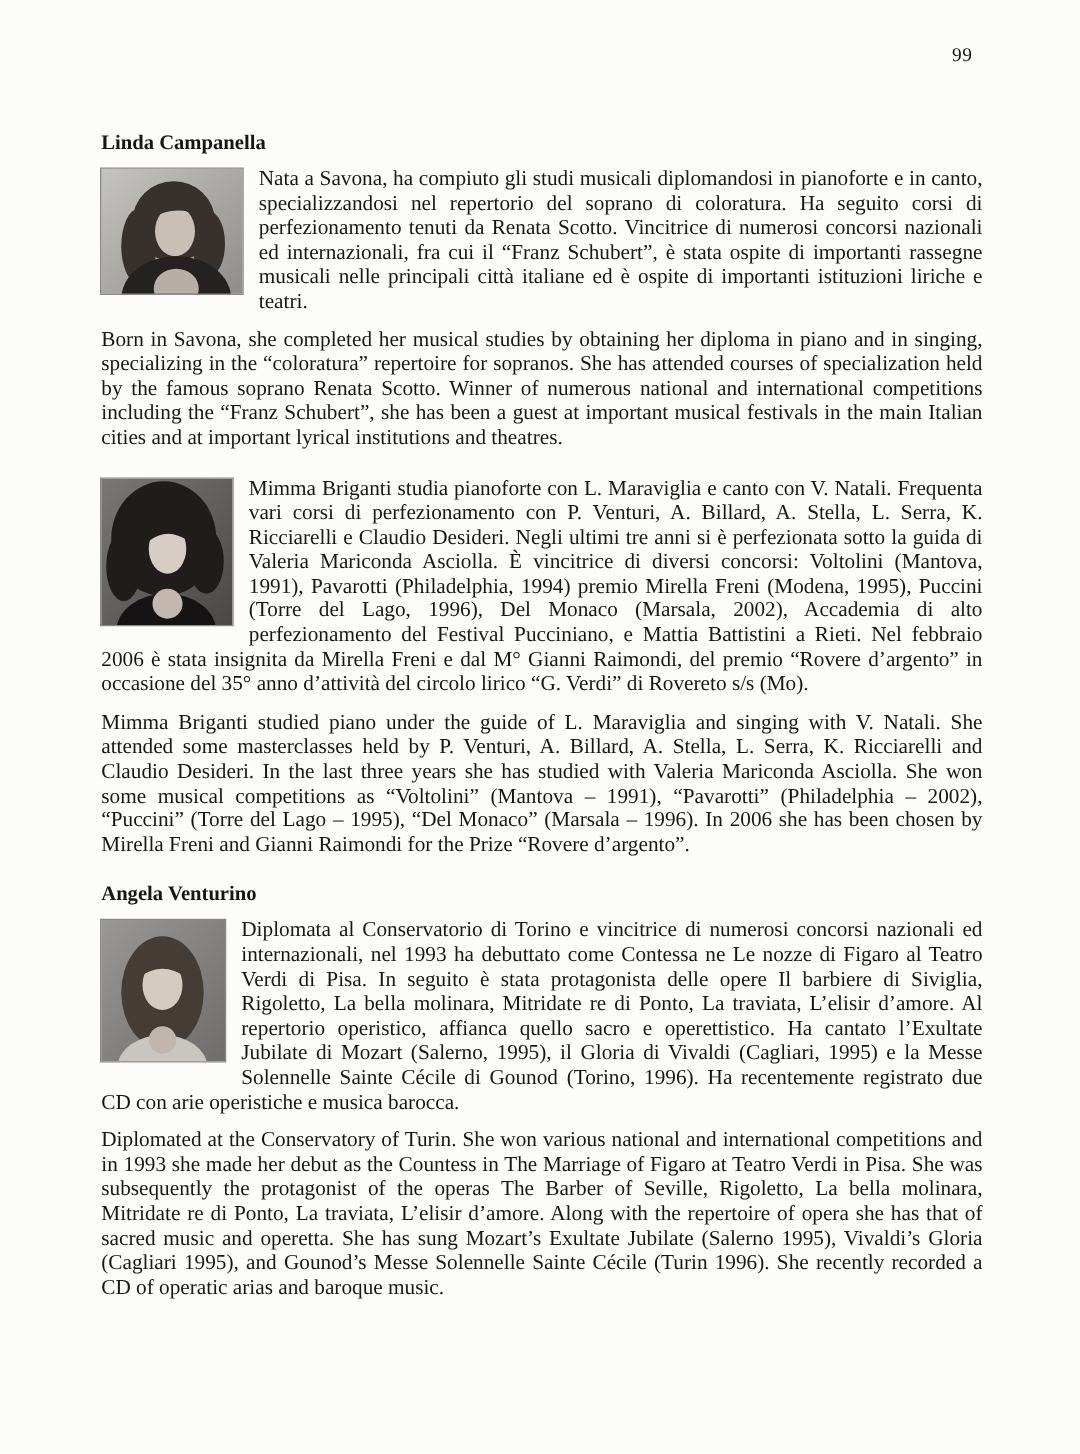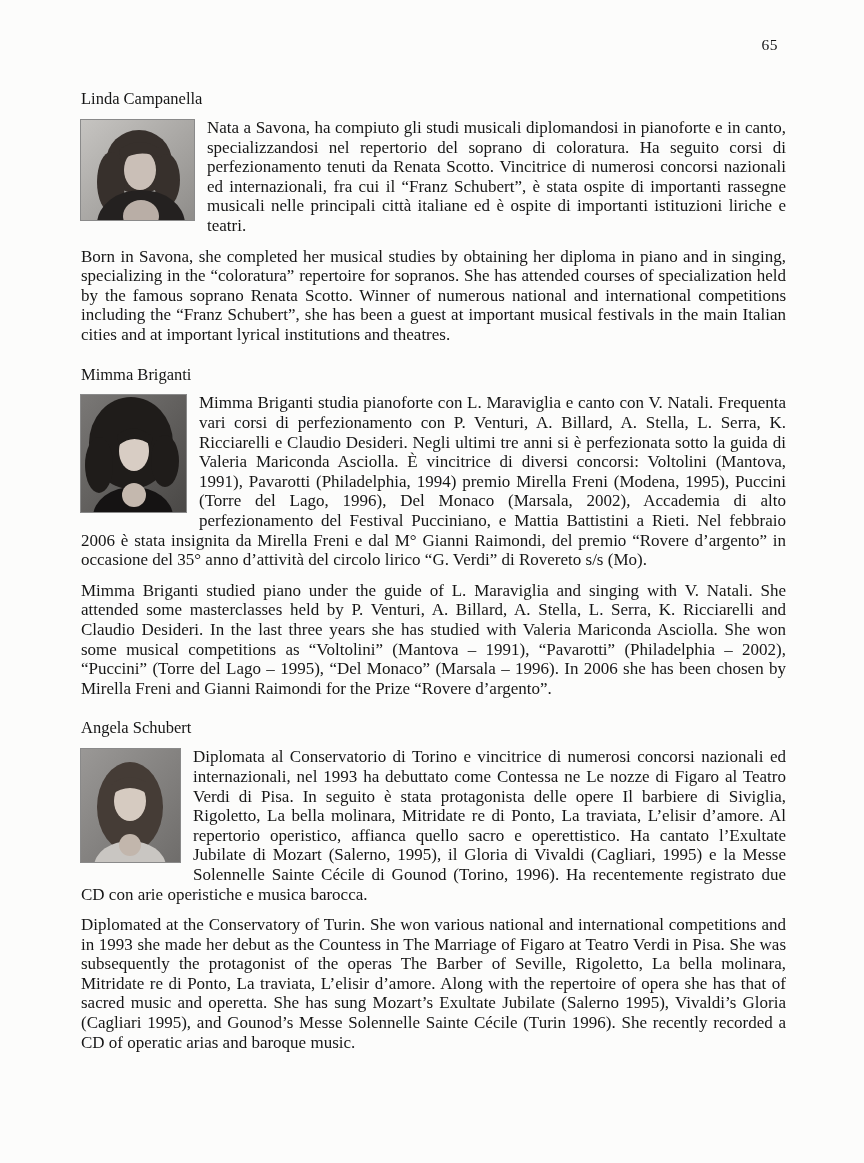--- a/index.html
+++ b/index.html
@@ -22,22 +22,22 @@
   }
   .content {
     position: absolute;
     left: 81px;
     top: 90px;
     width: 705px;
   }
   .bio { margin-bottom: 21px; }
   .bio-name {
     font-size: 16.5px;
-    font-weight: normal;
-    margin: 0 0 9px 0;
+    font-weight: bold;
+    margin: 15px 0 9px 0;
     line-height: 1.15;
   }
   .bio-body { overflow: visible; }
   .bio-body::after { content: ""; display: block; clear: both; }
   .para {
     margin: 0;
     font-size: 17px;
     line-height: 19.6px;
     text-align: justify;
   }
@@ -52,21 +52,21 @@
   }
   .photo svg { display: block; width: 100%; height: 100%; }
   .photo-0 { width: 113px; height: 100px; }
   .photo-1 { width: 105px; height: 117px; }
   .photo-2 { width: 99px;  height: 113px; }
 </style>
 </head>
 <body>
 
 <div class="page">
-  <div class="page-number">65</div>
+  <div class="page-number">99</div>
 
   <div class="content">
 
     <section class="bio">
       <h2 class="bio-name">Linda Campanella</h2>
       <div class="bio-body">
         <div class="photo photo-0">
           <svg viewBox="0 0 113 100" preserveAspectRatio="none">
             <defs>
               <linearGradient id="bg0" x1="0" y1="0" x2="1" y2="1">
@@ -83,21 +83,20 @@
             <ellipse cx="60" cy="104" rx="44" ry="34" fill="#242120"></ellipse>
             <ellipse cx="60" cy="96" rx="18" ry="16" fill="#b9aea6"></ellipse>
           </svg>
         </div>
         <p class="para"><span class="run-rm">Nata a Savona, ha compiuto gli studi musicali diplomandosi in pianoforte e in canto, specializzandosi nel repertorio del soprano di coloratura. Ha seguito corsi di perfezionamento tenuti da Renata Scotto. Vincitrice di numerosi concorsi nazionali ed internazionali, fra cui il “Franz Schubert”, è stata ospite di importanti rassegne musicali nelle principali città italiane ed è ospite di importanti istituzioni liriche e teatri.</span></p>
       </div>
       <p class="para en-para"><span class="run-it">Born in Savona, she completed her musical studies by obtaining her diploma in piano and in singing, specializing in the “coloratura” repertoire for sopranos. She has attended courses of specialization held by the famous soprano Renata Scotto. Winner of numerous national and international competitions including the “Franz Schubert”, she has been a guest at important musical festivals in the main Italian cities and at important lyrical institutions and theatres.</span></p>
     </section>
 
     <section class="bio">
-      <h2 class="bio-name">Mimma Briganti</h2>
       <div class="bio-body">
         <div class="photo photo-1">
           <svg viewBox="0 0 105 117" preserveAspectRatio="none">
             <defs>
               <linearGradient id="bg1" x1="0" y1="0" x2="1" y2="1">
                 <stop offset="0" stop-color="#7a7876"></stop>
                   <stop offset="1" stop-color="#4a4846"></stop>
               </linearGradient>
             </defs>
             <rect width="105" height="117" fill="url(#bg1)"></rect>
@@ -109,21 +108,21 @@
             <ellipse cx="52" cy="122" rx="40" ry="30" fill="#151313"></ellipse>
             <ellipse cx="53" cy="100" rx="12" ry="12" fill="#c4b8ae"></ellipse>
           </svg>
         </div>
         <p class="para"><span class="run-rm">Mimma Briganti studia pianoforte con L. Maraviglia e canto con V. Natali. Frequenta vari corsi di perfezionamento con P. Venturi, A. Billard, A. Stella, L. Serra, K. Ricciarelli e Claudio Desideri. Negli ultimi tre anni si è perfezionata sotto la guida di Valeria Mariconda Asciolla. È vincitrice di diversi concorsi: Voltolini (Mantova, 1991),  Pavarotti (Philadelphia, 1994) premio Mirella Freni (Modena, 1995),  Puccini (Torre del Lago, 1996), Del Monaco (Marsala, 2002), Accademia di alto perfezionamento del Festival Pucciniano, e Mattia Battistini a Rieti. Nel febbraio 2006 è stata insignita da Mirella Freni e dal M° Gianni Raimondi, del premio “Rovere d’argento” in occasione del 35° anno d’attività del circolo lirico “G. Verdi” di Rovereto s/s (Mo).</span></p>
       </div>
       <p class="para en-para"><span class="run-it">Mimma Briganti studied piano under the guide of L. Maraviglia and singing with V. Natali. She attended some masterclasses held by P. Venturi, A. Billard, A. Stella, L. Serra, K. Ricciarelli and Claudio Desideri. In the last three years she has studied with Valeria Mariconda Asciolla. She won some musical competitions as “Voltolini” (Mantova – 1991), “Pavarotti” (Philadelphia – 2002), “Puccini” (Torre del Lago – 1995), “Del Monaco” (Marsala – 1996). In 2006 she has been chosen by Mirella Freni and Gianni Raimondi for the Prize “Rovere d’argento”.</span></p>
     </section>
 
     <section class="bio">
-      <h2 class="bio-name">Angela Schubert</h2>
+      <h2 class="bio-name">Angela Venturino</h2>
       <div class="bio-body">
         <div class="photo photo-2">
           <svg viewBox="0 0 99 113" preserveAspectRatio="none">
             <defs>
               <linearGradient id="bg2" x1="0" y1="0" x2="1" y2="1">
                 <stop offset="0" stop-color="#9a9896"></stop>
                   <stop offset="1" stop-color="#6f6d6b"></stop>
               </linearGradient>
             </defs>
             <rect width="99" height="113" fill="url(#bg2)"></rect>

